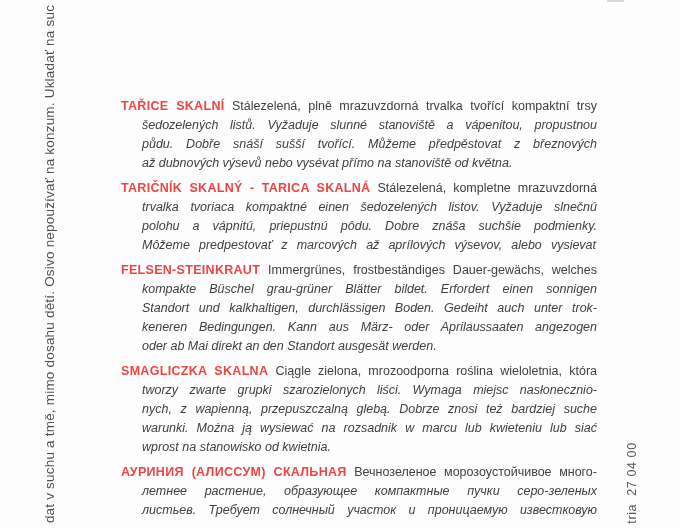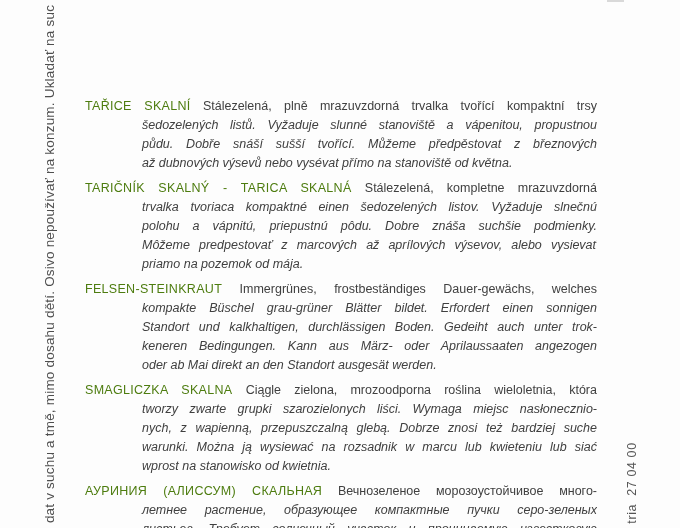--- a/index.html
+++ b/index.html
@@ -23,23 +23,24 @@
   }
   .para { margin-bottom: 6px; }
   .line {
     line-height: 19px;
     height: 19px;
     overflow: hidden;
   }
   .jl { text-align: justify; text-align-last: justify; }
   .cont { padding-left: 57px; font-style: italic; }
   .head {
-    font-weight: normal;
-    color: #4d7c0f;
+    font-weight: bold;
+    color: #ef4444;
     letter-spacing: 0.3px;
+    margin-left: 36px;
   }
 
   
   .vtext {
     position: absolute;
     white-space: pre;
     transform: translate(-50%, -50%) rotate(-90deg);
   }
   .v-left {
     left: 49px;
@@ -91,21 +92,20 @@
     </div>
 
     <div class="para">
       <div class="line jl">
         <span class="head">TARIČNÍK SKALNÝ - TARICA SKALNÁ</span>
         <span>Stálezelená, kompletne mrazuvzdorná</span>
       </div>
       <div class="line jl cont">trvalka tvoriaca kompaktné einen šedozelených listov. Vyžaduje slnečnú</div>
       <div class="line jl cont">polohu a vápnitú, priepustnú pôdu. Dobre znáša suchšie podmienky.</div>
       <div class="line jl cont">Môžeme predpestovať z marcových až aprílových výsevov, alebo vysievať</div>
-      <div class="line cont">priamo na pozemok od mája.</div>
     </div>
 
     <div class="para">
       <div class="line jl">
         <span class="head">FELSEN-STEINKRAUT</span>
         <span>Immergrünes, frostbeständiges Dauer-gewächs, welches</span>
       </div>
       <div class="line jl cont">kompakte Büschel grau-grüner Blätter bildet. Erfordert einen sonnigen</div>
       <div class="line jl cont">Standort und kalkhaltigen, durchlässigen Boden. Gedeiht auch unter trok-</div>
       <div class="line jl cont">keneren Bedingungen. Kann aus März- oder Aprilaussaaten angezogen</div>

